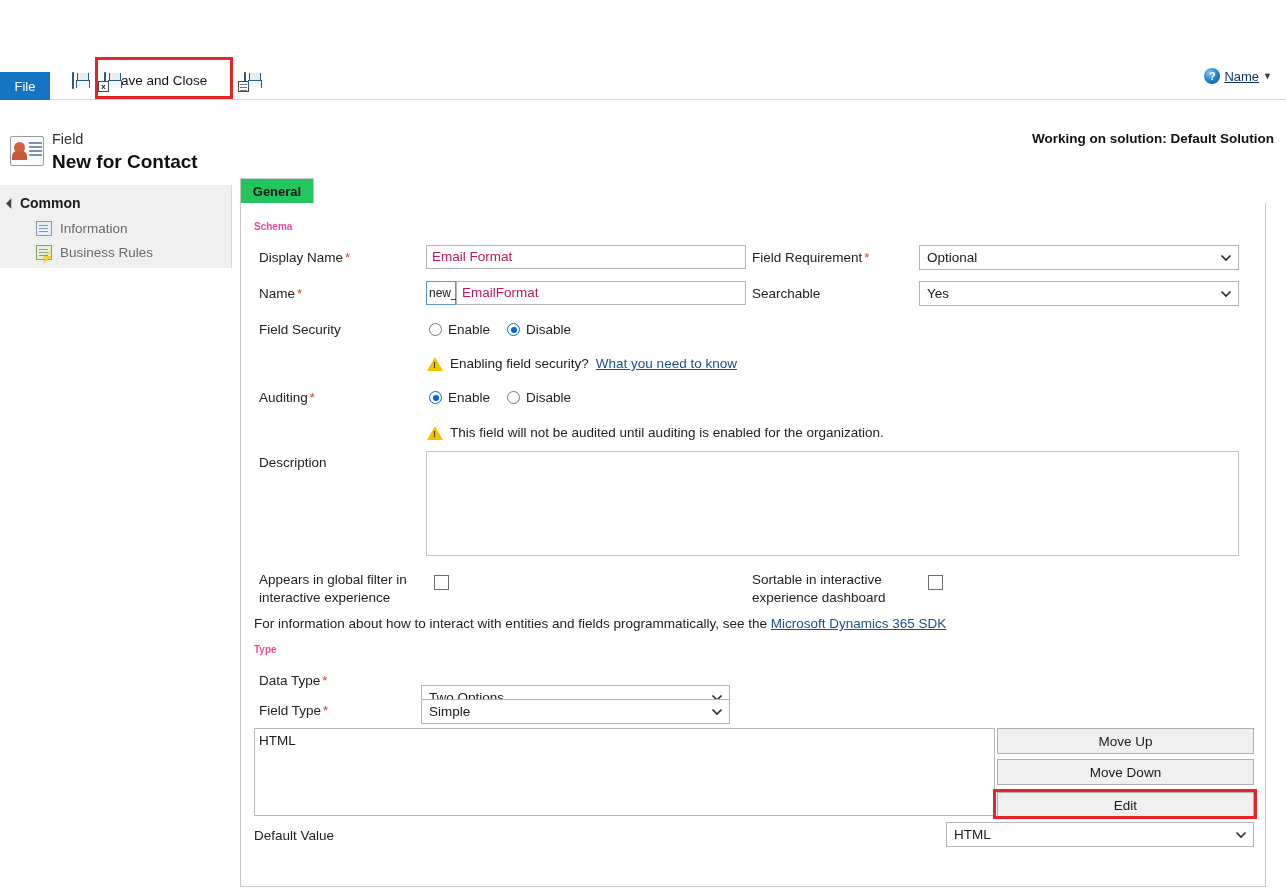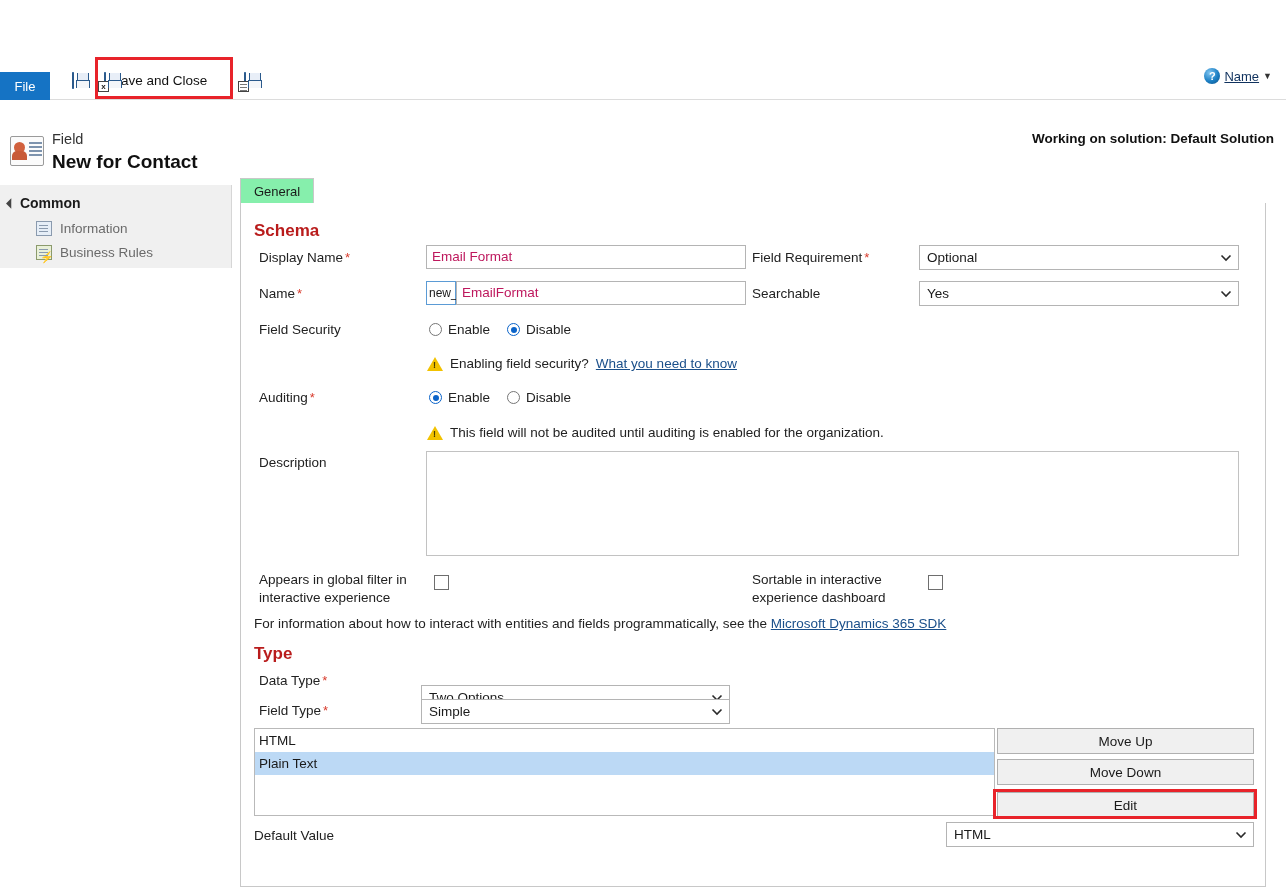--- a/index.html
+++ b/index.html
@@ -139,30 +139,30 @@
   
   .panel {
     position:absolute; left:240px; top:203px; width:1026px; height:684px;
     background:#ffffff; border:1px solid #c8c8c8; border-top:none;
   }
   .tabstrip {
     position:absolute; left:240px; top:178px; width:1026px; height:26px;
   }
   .tab {
     position:absolute; left:0; top:0; width:74px; height:26px;
-    background:#86efac; border:1px solid #c8c8c8; border-bottom:none;
+    background:#22c55e; border:1px solid #c8c8c8; border-bottom:none;
     display:flex; align-items:center; justify-content:center;
-    font-size:13px; color:#1a1a1a;
+    font-size:13px; color:#1a1a1a;font-weight:bold;
   }
   .tabstrip::after {
     content:""; position:absolute; left:74px; right:0; bottom:0; height:1px; background:#c8c8c8;
   }
 
   .section-head {
-    position:absolute; font-size:17px; font-weight:bold; color:#b91c1c;
+    position:absolute; font-size:10px; font-weight:bold; color:#ec4899;
   }
   .lbl { position:absolute; font-size:13.5px; color:#222; }
   .req { color:#d83b2c; font-size:13px; vertical-align:top; margin-left:2px; }
 
   .txt {
     position:absolute; height:24px; background:#ffffff;
     border:1px solid #b4b4b4; font-size:13.5px; color:#be185d;
     padding:0 5px; line-height:22px; font-family:"Liberation Sans", sans-serif;
   }
   .prefix {
@@ -401,21 +401,20 @@
     </div>
     <div class="sel" style="left:180px; top:496px; width:309px;">
       <span>Simple</span>
       <svg class="chev-svg" width="12" height="12" viewBox="0 0 12 12">
         <path d="M1.5 3.5 L6 8 L10.5 3.5" fill="none" stroke="#2a2a2a" stroke-width="1.6"></path>
       </svg>
     </div>
 
     <div class="listbox" style="left:13px; top:525px; width:741px; height:88px;">
       <div class="row">HTML</div>
-      <div class="row sel-row">Plain Text</div>
     </div>
 
     <div class="btn" style="left:756px; top:525px; width:257px;">Move Up</div>
     <div class="btn" style="left:756px; top:556px; width:257px;">Move Down</div>
     <div class="btn" style="left:756px; top:589px; width:257px;">Edit</div>
 
     <div class="lbl" style="left:13px; top:625px;">Default Value</div>
     <div class="sel" style="left:705px; top:619px; width:308px;">
       <span>HTML</span>
       <svg class="chev-svg" width="12" height="12" viewBox="0 0 12 12">

